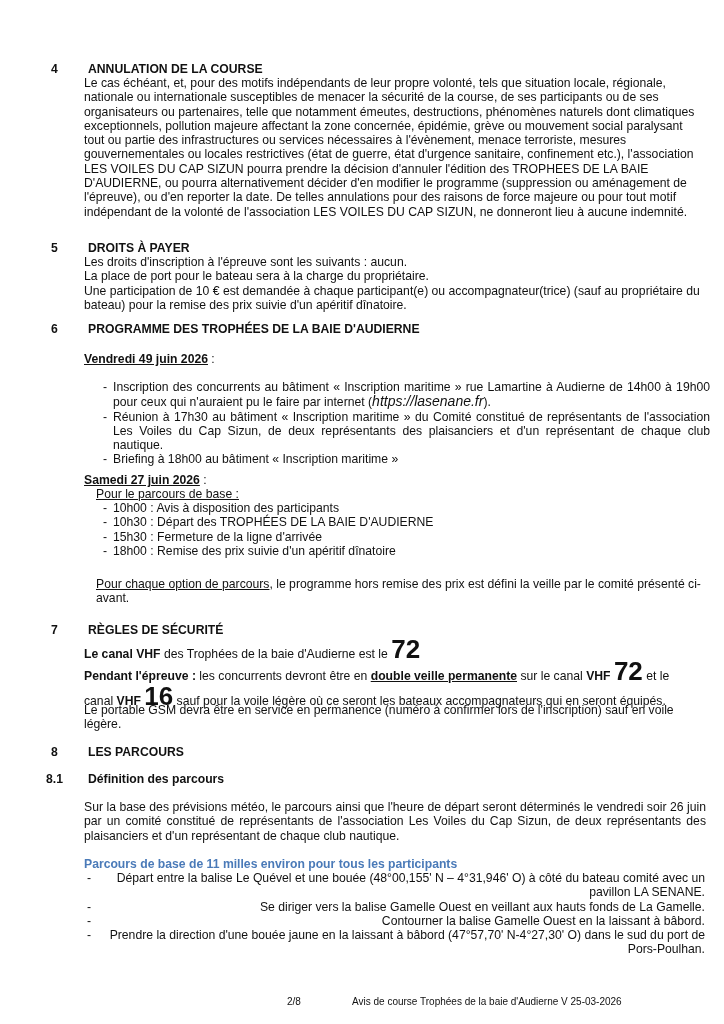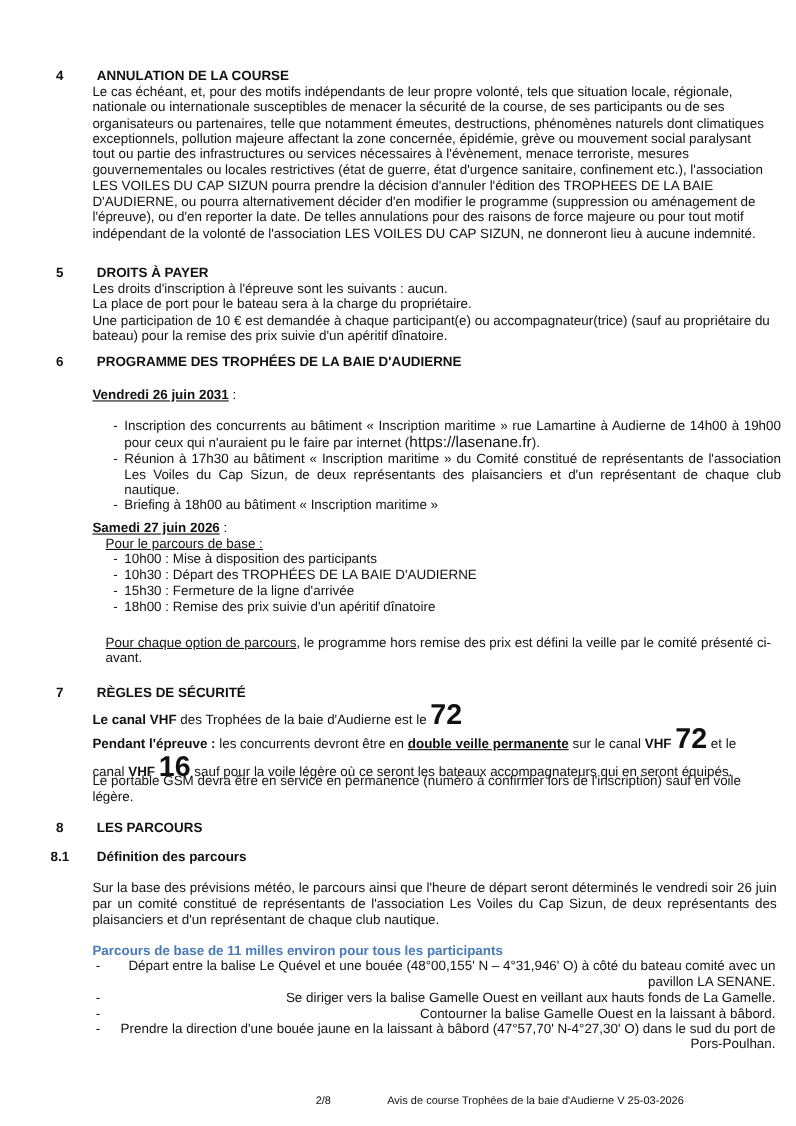--- a/index.html
+++ b/index.html
@@ -9,21 +9,21 @@
     font-size: 12.2px; line-height: 14.3px;
   }
   .page { position: absolute; left: 0; top: 0; width: 724px; height: 1024px; }
   .sec-num { position: absolute; left: 51px; font-weight: bold; }
   .sec-title { position: absolute; left: 88px; font-weight: bold; }
   .para { position: absolute; left: 84px; width: 622px; }
   .just { text-align: justify; }
   .u { text-decoration: underline; }
   .b { font-weight: bold; }
   .big { font-size: 26px; font-weight: bold; line-height: 14px; }
-  .url { font-size: 14px; }
+  .url { font-size: 14px; font-style: italic; }
   .blue { color: #4a7ab8; font-weight: bold; }
   .dash-list { list-style: none; margin: 0; padding: 0; }
   .dash-list li { position: relative; padding-left: 10px; }
   .dash-list li::before { content: "-"; position: absolute; left: 0; }
   .route-list { list-style: none; margin: 0; padding: 0; text-align: right; }
   .route-list li { position: relative; padding-left: 20px; }
   .route-list li::before { content: "-"; position: absolute; left: 2px; }
   .footer { position: absolute; top: 995px; font-size: 10px; }
 </style>
 </head>
@@ -40,35 +40,35 @@
   <div class="para" style="top:255px; width:618px">
     <div>Les droits d'inscription à l'épreuve sont les suivants : aucun.</div>
     <div>La place de port pour le bateau sera à la charge du propriétaire.</div>
     <div>Une participation de 10 € est demandée à chaque participant(e) ou accompagnateur(trice) (sauf au propriétaire du bateau) pour la remise des prix suivie d'un apéritif dînatoire.</div>
   </div>
 
   <div class="sec-num" style="top:322px">6</div>
   <div class="sec-title" style="top:322px">PROGRAMME DES TROPHÉES DE LA BAIE D'AUDIERNE</div>
 
   <div class="para" style="top:352px">
-    <span class="u b">Vendredi 26 juin 2031</span><span> :</span>
+    <span class="u b">Vendredi 49 juin 2026</span><span> :</span>
   </div>
 
   <ul class="dash-list just" style="position:absolute; left:103px; top:380px; width:607px">
     <li><span>Inscription des concurrents au bâtiment « Inscription maritime » rue Lamartine à Audierne de 14h00 à 19h00 pour ceux qui n'auraient pu le faire par internet (</span><span class="url">https://lasenane.fr</span><span>).</span></li>
     <li>Réunion à 17h30 au bâtiment « Inscription maritime » du Comité constitué de représentants de l'association Les Voiles du Cap Sizun, de deux représentants des plaisanciers et d'un représentant de chaque club nautique.</li>
     <li>Briefing à 18h00 au bâtiment « Inscription maritime »</li>
   </ul>
 
   <div class="para" style="top:473px">
     <span class="u b">Samedi 27 juin 2026</span><span> :</span>
   </div>
   <div class="para u" style="top:487px; left:96px">Pour le parcours de base :</div>
   <ul class="dash-list" style="position:absolute; left:103px; top:501px; width:600px">
-    <li>10h00 : Mise à disposition des participants</li>
+    <li>10h00 : Avis à disposition des participants</li>
     <li>10h30 : Départ des TROPHÉES DE LA BAIE D'AUDIERNE</li>
     <li>15h30 : Fermeture de la ligne d'arrivée</li>
     <li>18h00 :  Remise des prix suivie d'un apéritif dînatoire</li>
   </ul>
 
   <div class="para" style="top:577px; left:96px; width:614px">
     <span class="u">Pour chaque option de parcours</span><span>, le programme hors remise des prix est défini la veille par le comité présenté ci-avant.</span>
   </div>
 
   <div class="sec-num" style="top:623px">7</div>

